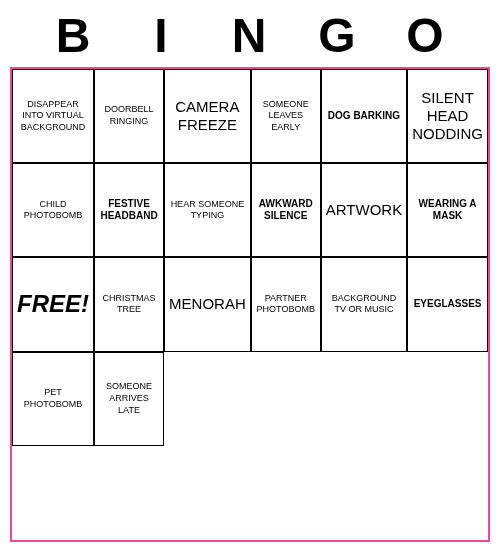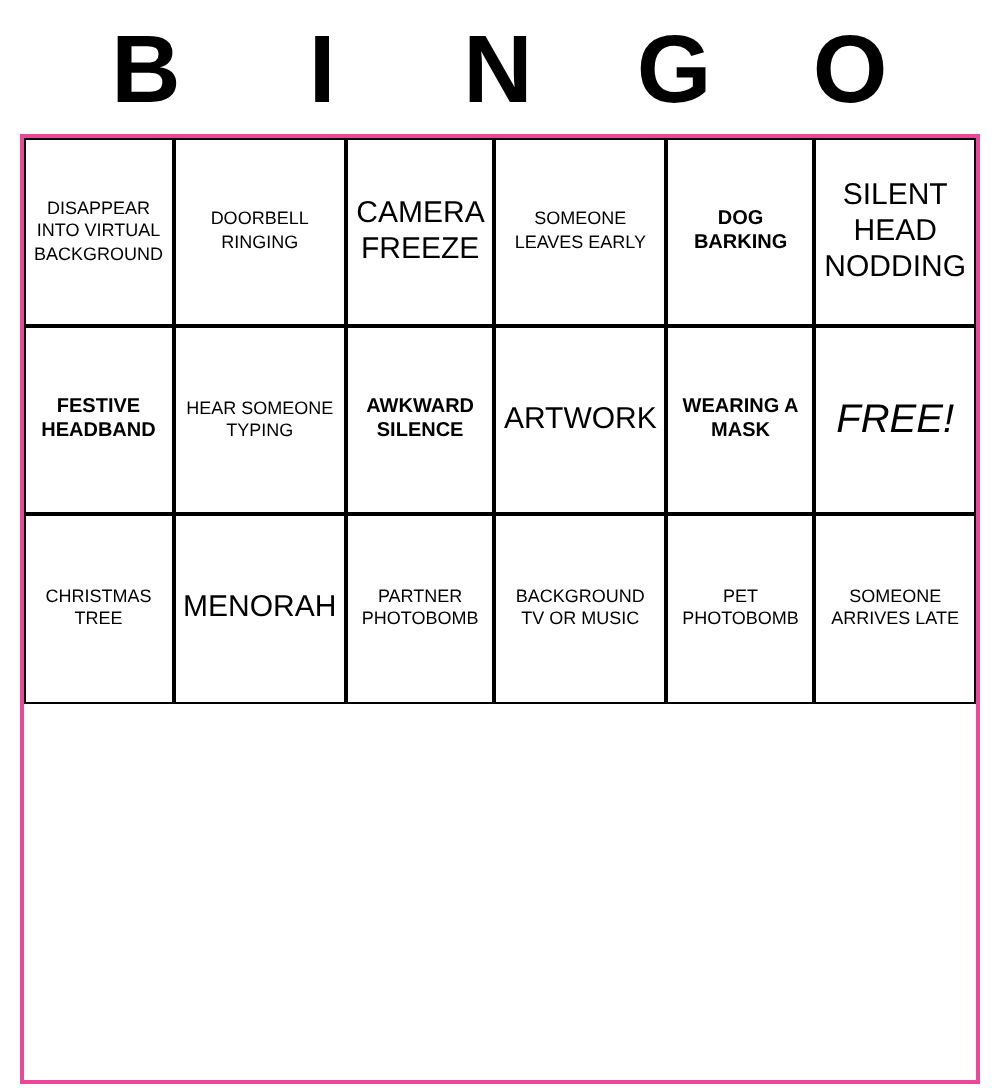--- a/index.html
+++ b/index.html
@@ -53,22 +53,22 @@
       text-transform: uppercase;
       line-height: 1.2;
     }
     .cell.small-text {
       font-size: 9px;
       font-weight: normal;
       text-transform: uppercase;
       line-height: 1.3;
     }
     .cell.free {
-      font-size: 20px;
-      font-weight: normal;
+      font-size: 24px;
+      font-weight: bold;
       font-style: italic;
       text-transform: uppercase;
     }
     .cell.medium-text {
       font-size: 10px;
       font-weight: bold;
       text-transform: uppercase;
       line-height: 1.2;
     }
   </style>
@@ -82,25 +82,27 @@
     <span class="header-letter">G</span>
     <span class="header-letter">O</span>
   </div>
 <div id="bingo-grid">
     <div class="cell small-text">DISAPPEAR INTO VIRTUAL BACKGROUND</div>
     <div class="cell small-text">DOORBELL RINGING</div>
     <div class="cell large-text">CAMERA FREEZE</div>
     <div class="cell small-text">SOMEONE LEAVES EARLY</div>
     <div class="cell medium-text">DOG BARKING</div>
     <div class="cell large-text">SILENT HEAD NODDING</div>
+    <div class="cell small-text">CHILD PHOTOBOMB</div>
     <div class="cell medium-text">FESTIVE HEADBAND</div>
     <div class="cell small-text">HEAR SOMEONE TYPING</div>
     <div class="cell medium-text">AWKWARD SILENCE</div>
     <div class="cell large-text">ARTWORK</div>
     <div class="cell medium-text">WEARING A MASK</div>
     <div class="cell free">FREE!</div>
     <div class="cell small-text">CHRISTMAS TREE</div>
     <div class="cell large-text">MENORAH</div>
     <div class="cell small-text">PARTNER PHOTOBOMB</div>
     <div class="cell small-text">BACKGROUND TV OR MUSIC</div>
+    <div class="cell medium-text">EYEGLASSES</div>
     <div class="cell small-text">PET PHOTOBOMB</div>
     <div class="cell small-text">SOMEONE ARRIVES LATE</div>
   </div>
 
 </body></html>

